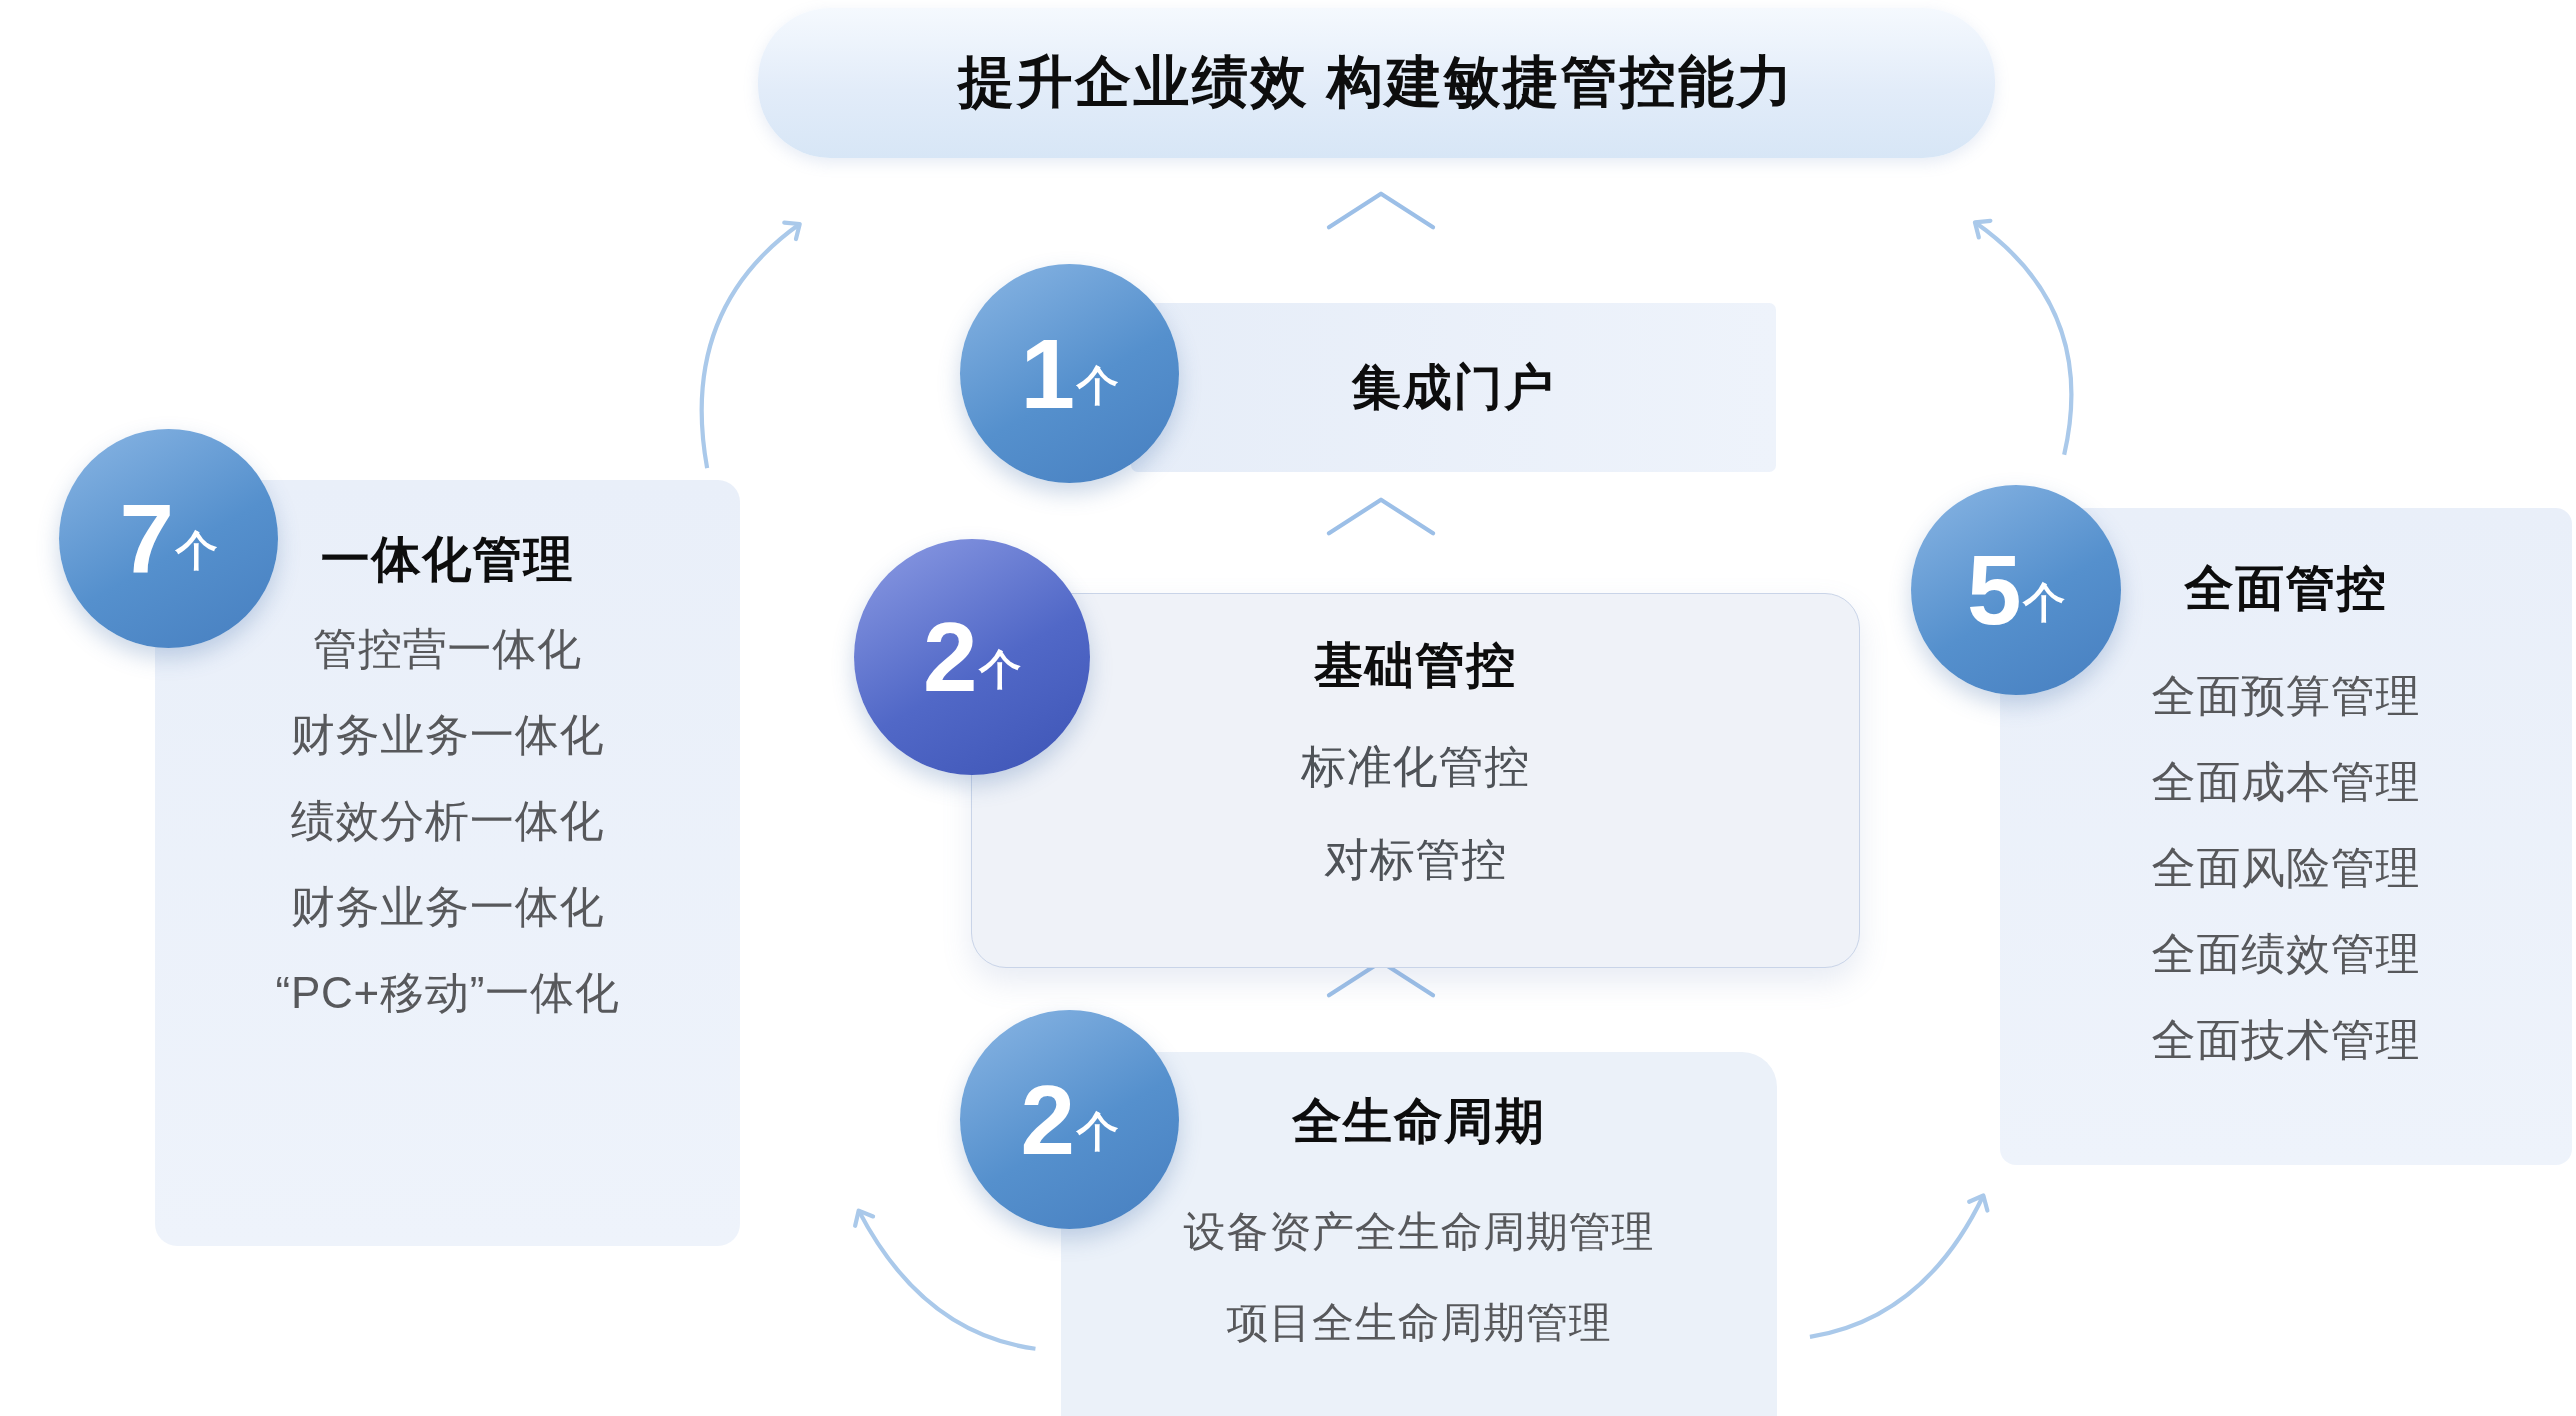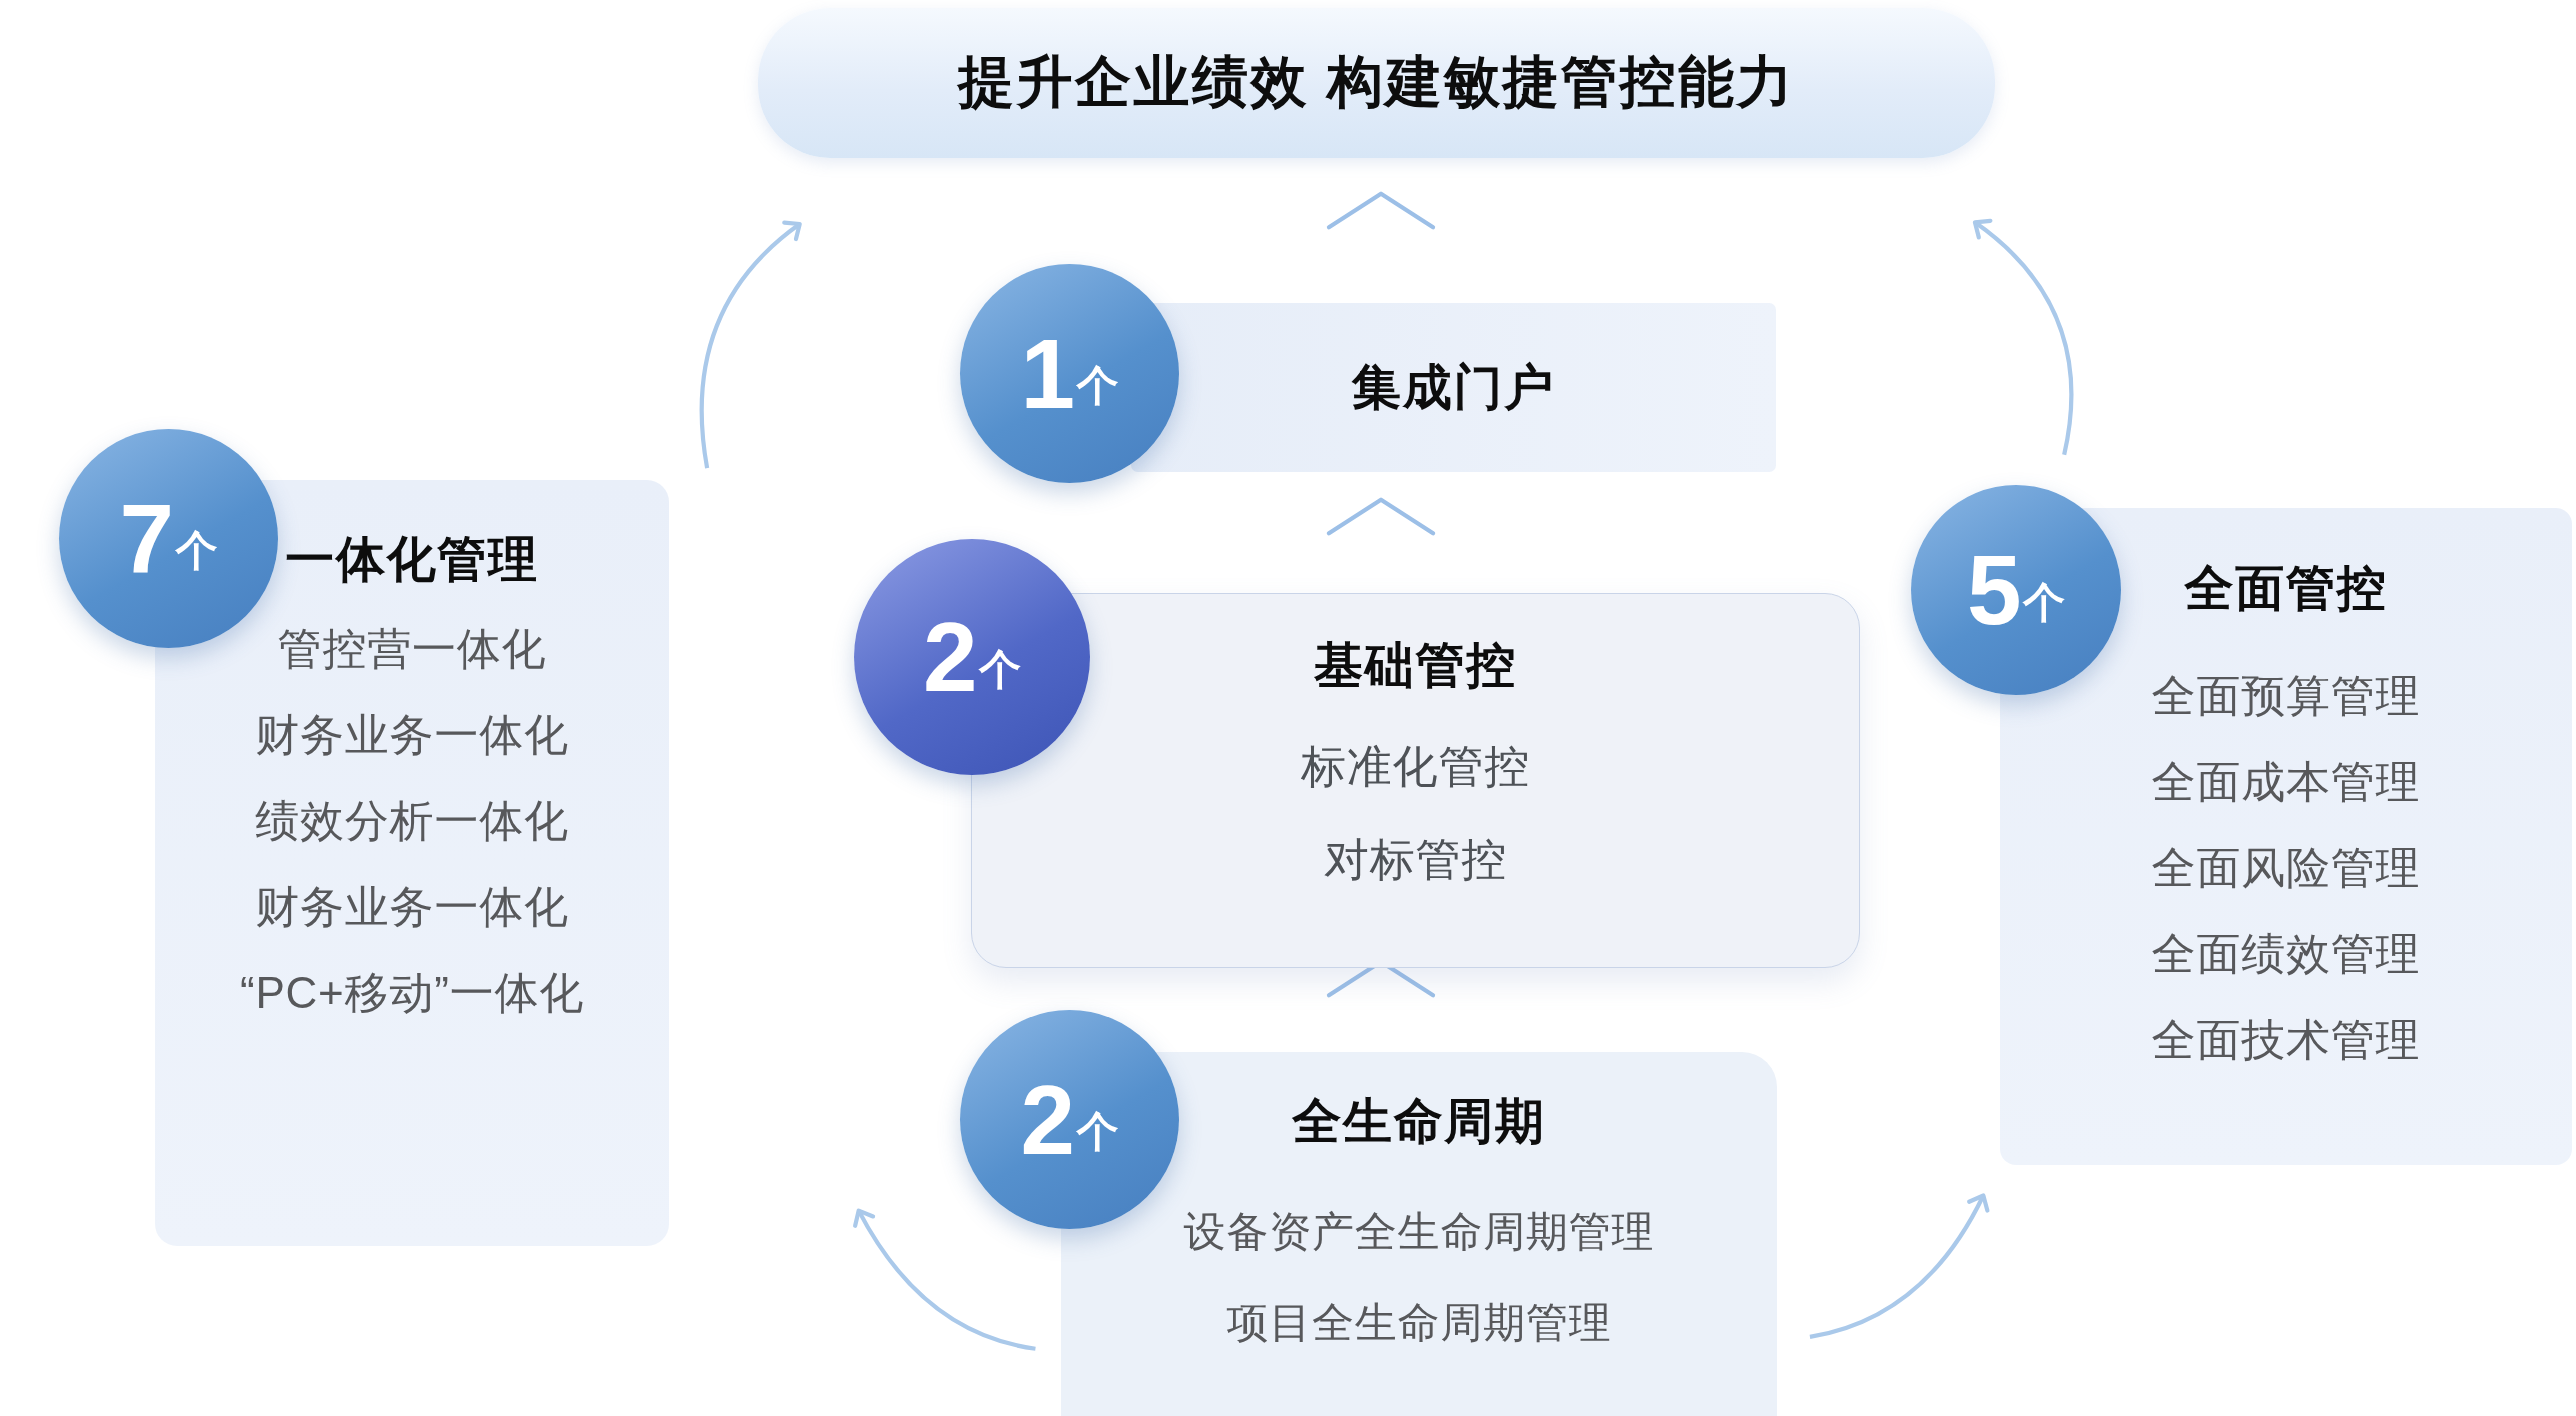--- a/index.html
+++ b/index.html
@@ -57,21 +57,21 @@
   .base-box .item { line-height: 93px; font-size: 45px; color: #4e5257; }
 
   .life-box {
     left: 1061px; top: 1052px; width: 716px; height: 396px;
     border-radius: 35px 35px 0 0; background: #ebf1f9; padding-top: 35px;
   }
   .life-box .box-items { margin-top: 30px; }
   .life-box .item { line-height: 91px; font-size: 42px; }
 
   .left-box {
-    left: 155px; top: 480px; width: 514px; height: 766px; border-radius: 22px;
+    left: 155px; top: 480px; width: 585px; height: 766px; border-radius: 22px;
     background: linear-gradient(180deg, #e9eff9 0%, #eef3fb 100%); padding-top: 45px;
   }
   .left-box .box-items { margin-top: 11.8px; }
   .left-box .item { line-height: 86px; font-size: 44px; }
 
   .right-box {
     left: 2000px; top: 508px; width: 572px; height: 657px; border-radius: 16px;
     background: linear-gradient(180deg, #e9eff9 0%, #eef3fb 100%); padding-top: 46px;
   }
   .right-box .box-items { margin-top: 30px; }

